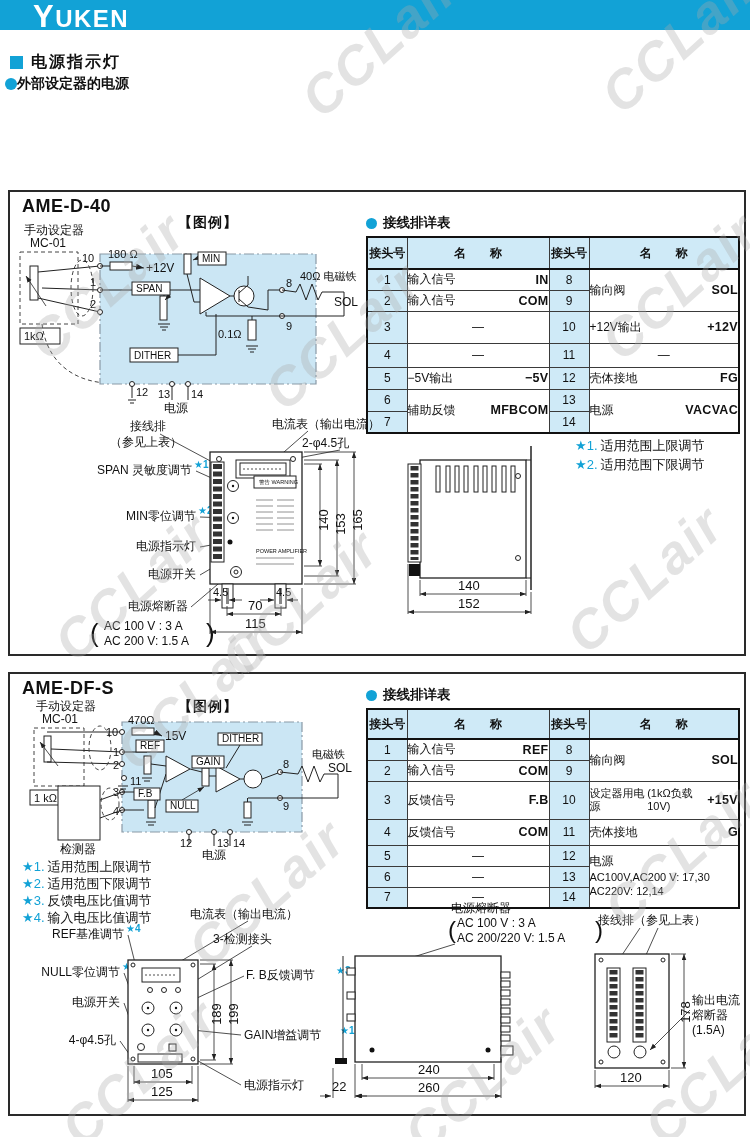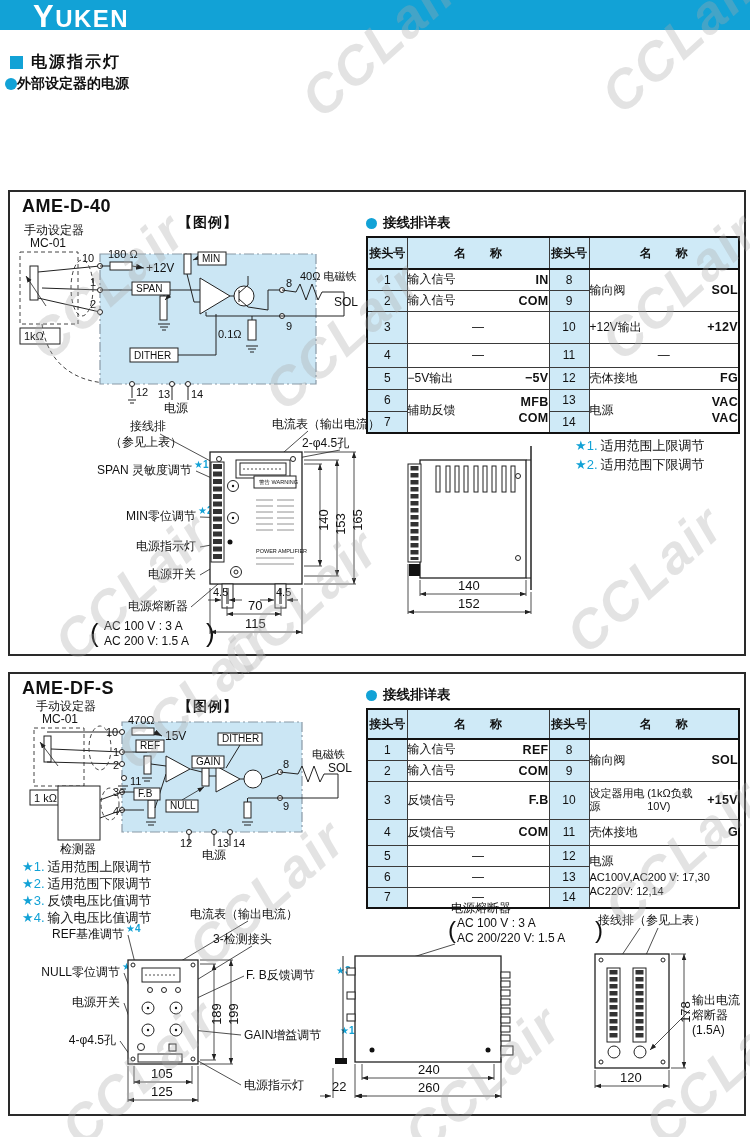--- a/index.html
+++ b/index.html
@@ -31,21 +31,21 @@
                border:2px solid #111;background:#fff;}
   table.wiring th,table.wiring td{border:1px solid #3a3a3a;padding:0;overflow:hidden;}
   table.wiring th{background:#cfeaf7;font-weight:bold;font-size:12px;border-bottom:2px solid #111;}
   td.no{background:#cfeaf7;text-align:center;font-size:12px;}
   td.sep,th.sep{border-left:3px double #111;}
   td.nm{padding:0 5px;}
   td.ctr{text-align:center;}
   .pair{display:flex;justify-content:space-between;align-items:center;}
   .cn{font-size:12px;}
   .code{font-weight:bold;font-size:12.5px;letter-spacing:0.3px;}
-  .stack{display:flex;flex-direction:column;align-items:flex-end;line-height:1.25;}
+  .stack{display:flex;align-items:flex-end;line-height:1.25;}
   .two{display:flex;flex-direction:row;line-height:1.2;font-size:11px;}
   .pwrblock{line-height:1.3;font-size:11px;}
   .pwrblock .cn{font-size:12px;}
   
   .notes{position:absolute;font-size:13px;line-height:19px;white-space:nowrap;}
   .notes .star{color:#12a2d6;margin-right:3px;}
   
   svg{position:absolute;font-family:"Liberation Sans","DejaVu Sans",sans-serif;}
   svg .ln{stroke:#222;stroke-width:1;fill:none;}
   svg .thn{stroke:#222;stroke-width:0.8;fill:none;}

